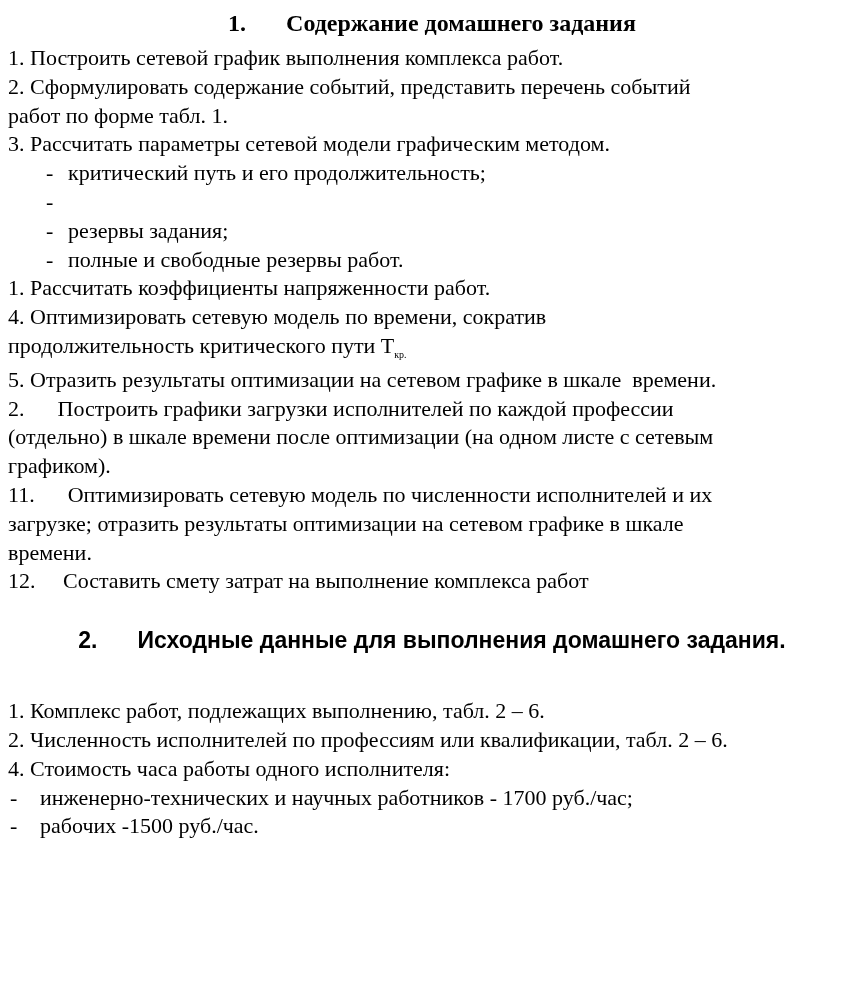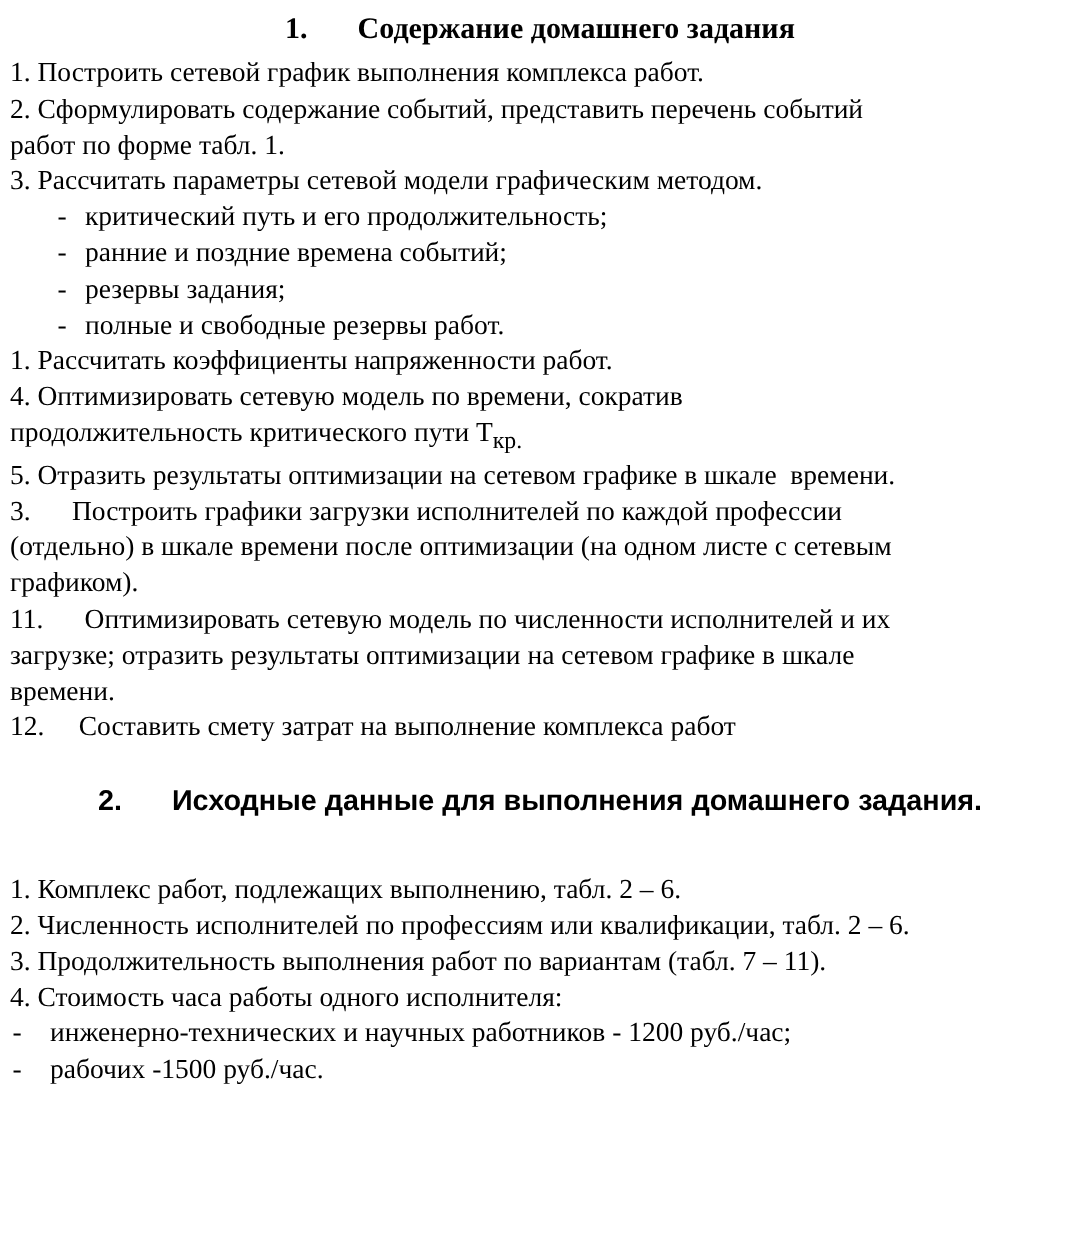--- a/index.html
+++ b/index.html
@@ -51,21 +51,21 @@
   .sub-item .marker { width: 22px; flex: 0 0 22px; }
   .dash-item {
     display: flex;
     padding-left: 2px;
     font-size: 22px;
     line-height: 28.8px;
     white-space: pre;
   }
   .dash-item .marker { width: 30px; flex: 0 0 30px; }
   sub.subscript {
-    font-size: 19px;
+    font-size: 10px;
     line-height: 0;
     vertical-align: -5px;
   }
 </style>
 </head>
 <body>
 
 <div class="page">
 
   <div class="heading heading-1">
@@ -77,57 +77,55 @@
   <div class="para">2. Сформулировать содержание событий, представить перечень событий
 работ по форме табл. 1.</div>
   <div class="para">3. Рассчитать параметры сетевой модели графическим методом.</div>
 
   <div class="sub-item">
     <span class="marker">-</span>
     <span>критический путь и его продолжительность;</span>
   </div>
   <div class="sub-item">
     <span class="marker">-</span>
-    <span>ранние и поздние времена событий;</span>
   </div>
   <div class="sub-item">
     <span class="marker">-</span>
     <span>резервы задания;</span>
   </div>
   <div class="sub-item">
     <span class="marker">-</span>
     <span>полные и свободные резервы работ.</span>
   </div>
 
   <div class="para">1. Рассчитать коэффициенты напряженности работ.</div>
 
   <div class="para para-gap-after"><span>4. Оптимизировать сетевую модель по времени, сократив
 продолжительность критического пути Т</span><sub class="subscript">кр.</sub></div>
 
   <div class="para">5. Отразить результаты оптимизации на сетевом графике в шкале  времени.</div>
-  <div class="para">3.      Построить графики загрузки исполнителей по каждой профессии
+  <div class="para">2.      Построить графики загрузки исполнителей по каждой профессии
 (отдельно) в шкале времени после оптимизации (на одном листе с сетевым
 графиком).</div>
   <div class="para">11.      Оптимизировать сетевую модель по численности исполнителей и их
 загрузке; отразить результаты оптимизации на сетевом графике в шкале
 времени.</div>
   <div class="para">12.     Составить смету затрат на выполнение комплекса работ</div>
 
   <div class="heading heading-2">
     <span>2.</span>
     <span>Исходные данные для выполнения домашнего задания.</span>
   </div>
 
   <div class="para">1. Комплекс работ, подлежащих выполнению, табл. 2 – 6.</div>
   <div class="para">2. Численность исполнителей по профессиям или квалификации, табл. 2 – 6.</div>
-  <div class="para">3. Продолжительность выполнения работ по вариантам (табл. 7 – 11).</div>
   <div class="para">4. Стоимость часа работы одного исполнителя:</div>
 
   <div class="dash-item">
     <span class="marker">-</span>
-    <span>инженерно-технических и научных работников - 1200 руб./час;</span>
+    <span>инженерно-технических и научных работников - 1700 руб./час;</span>
   </div>
   <div class="dash-item">
     <span class="marker">-</span>
     <span>рабочих -1500 руб./час.</span>
   </div>
 
 </div>
 
 </body></html>

